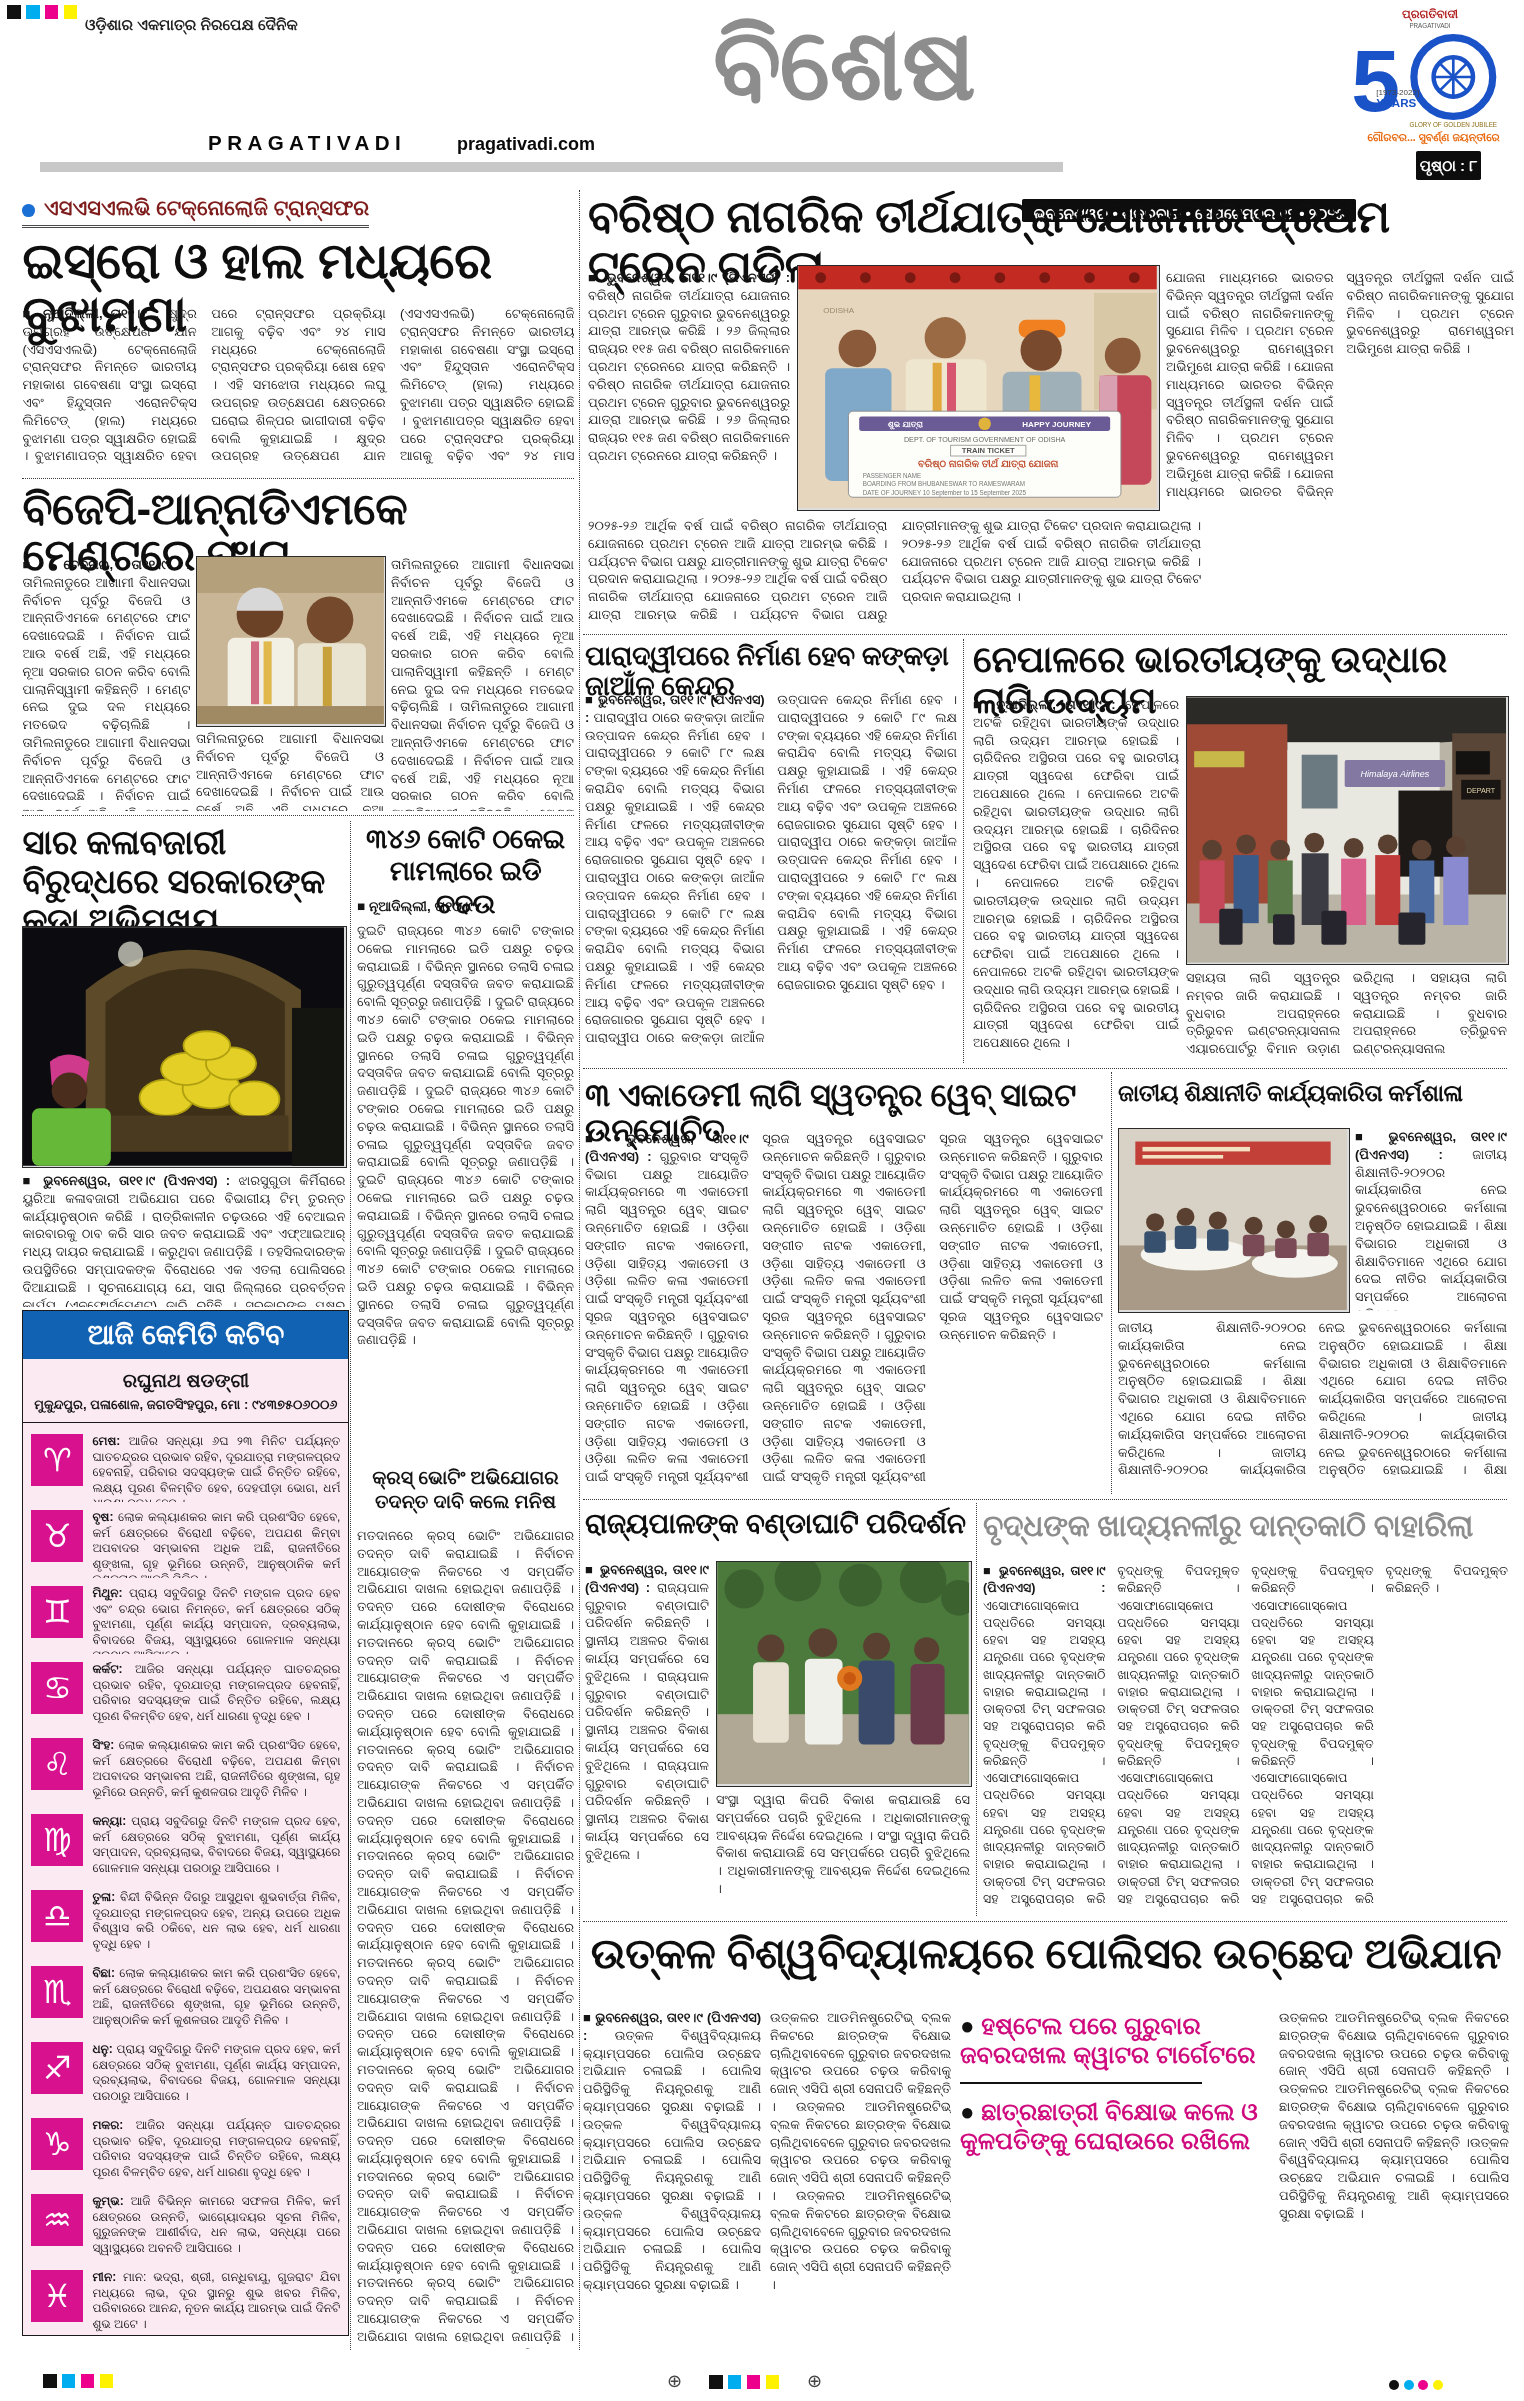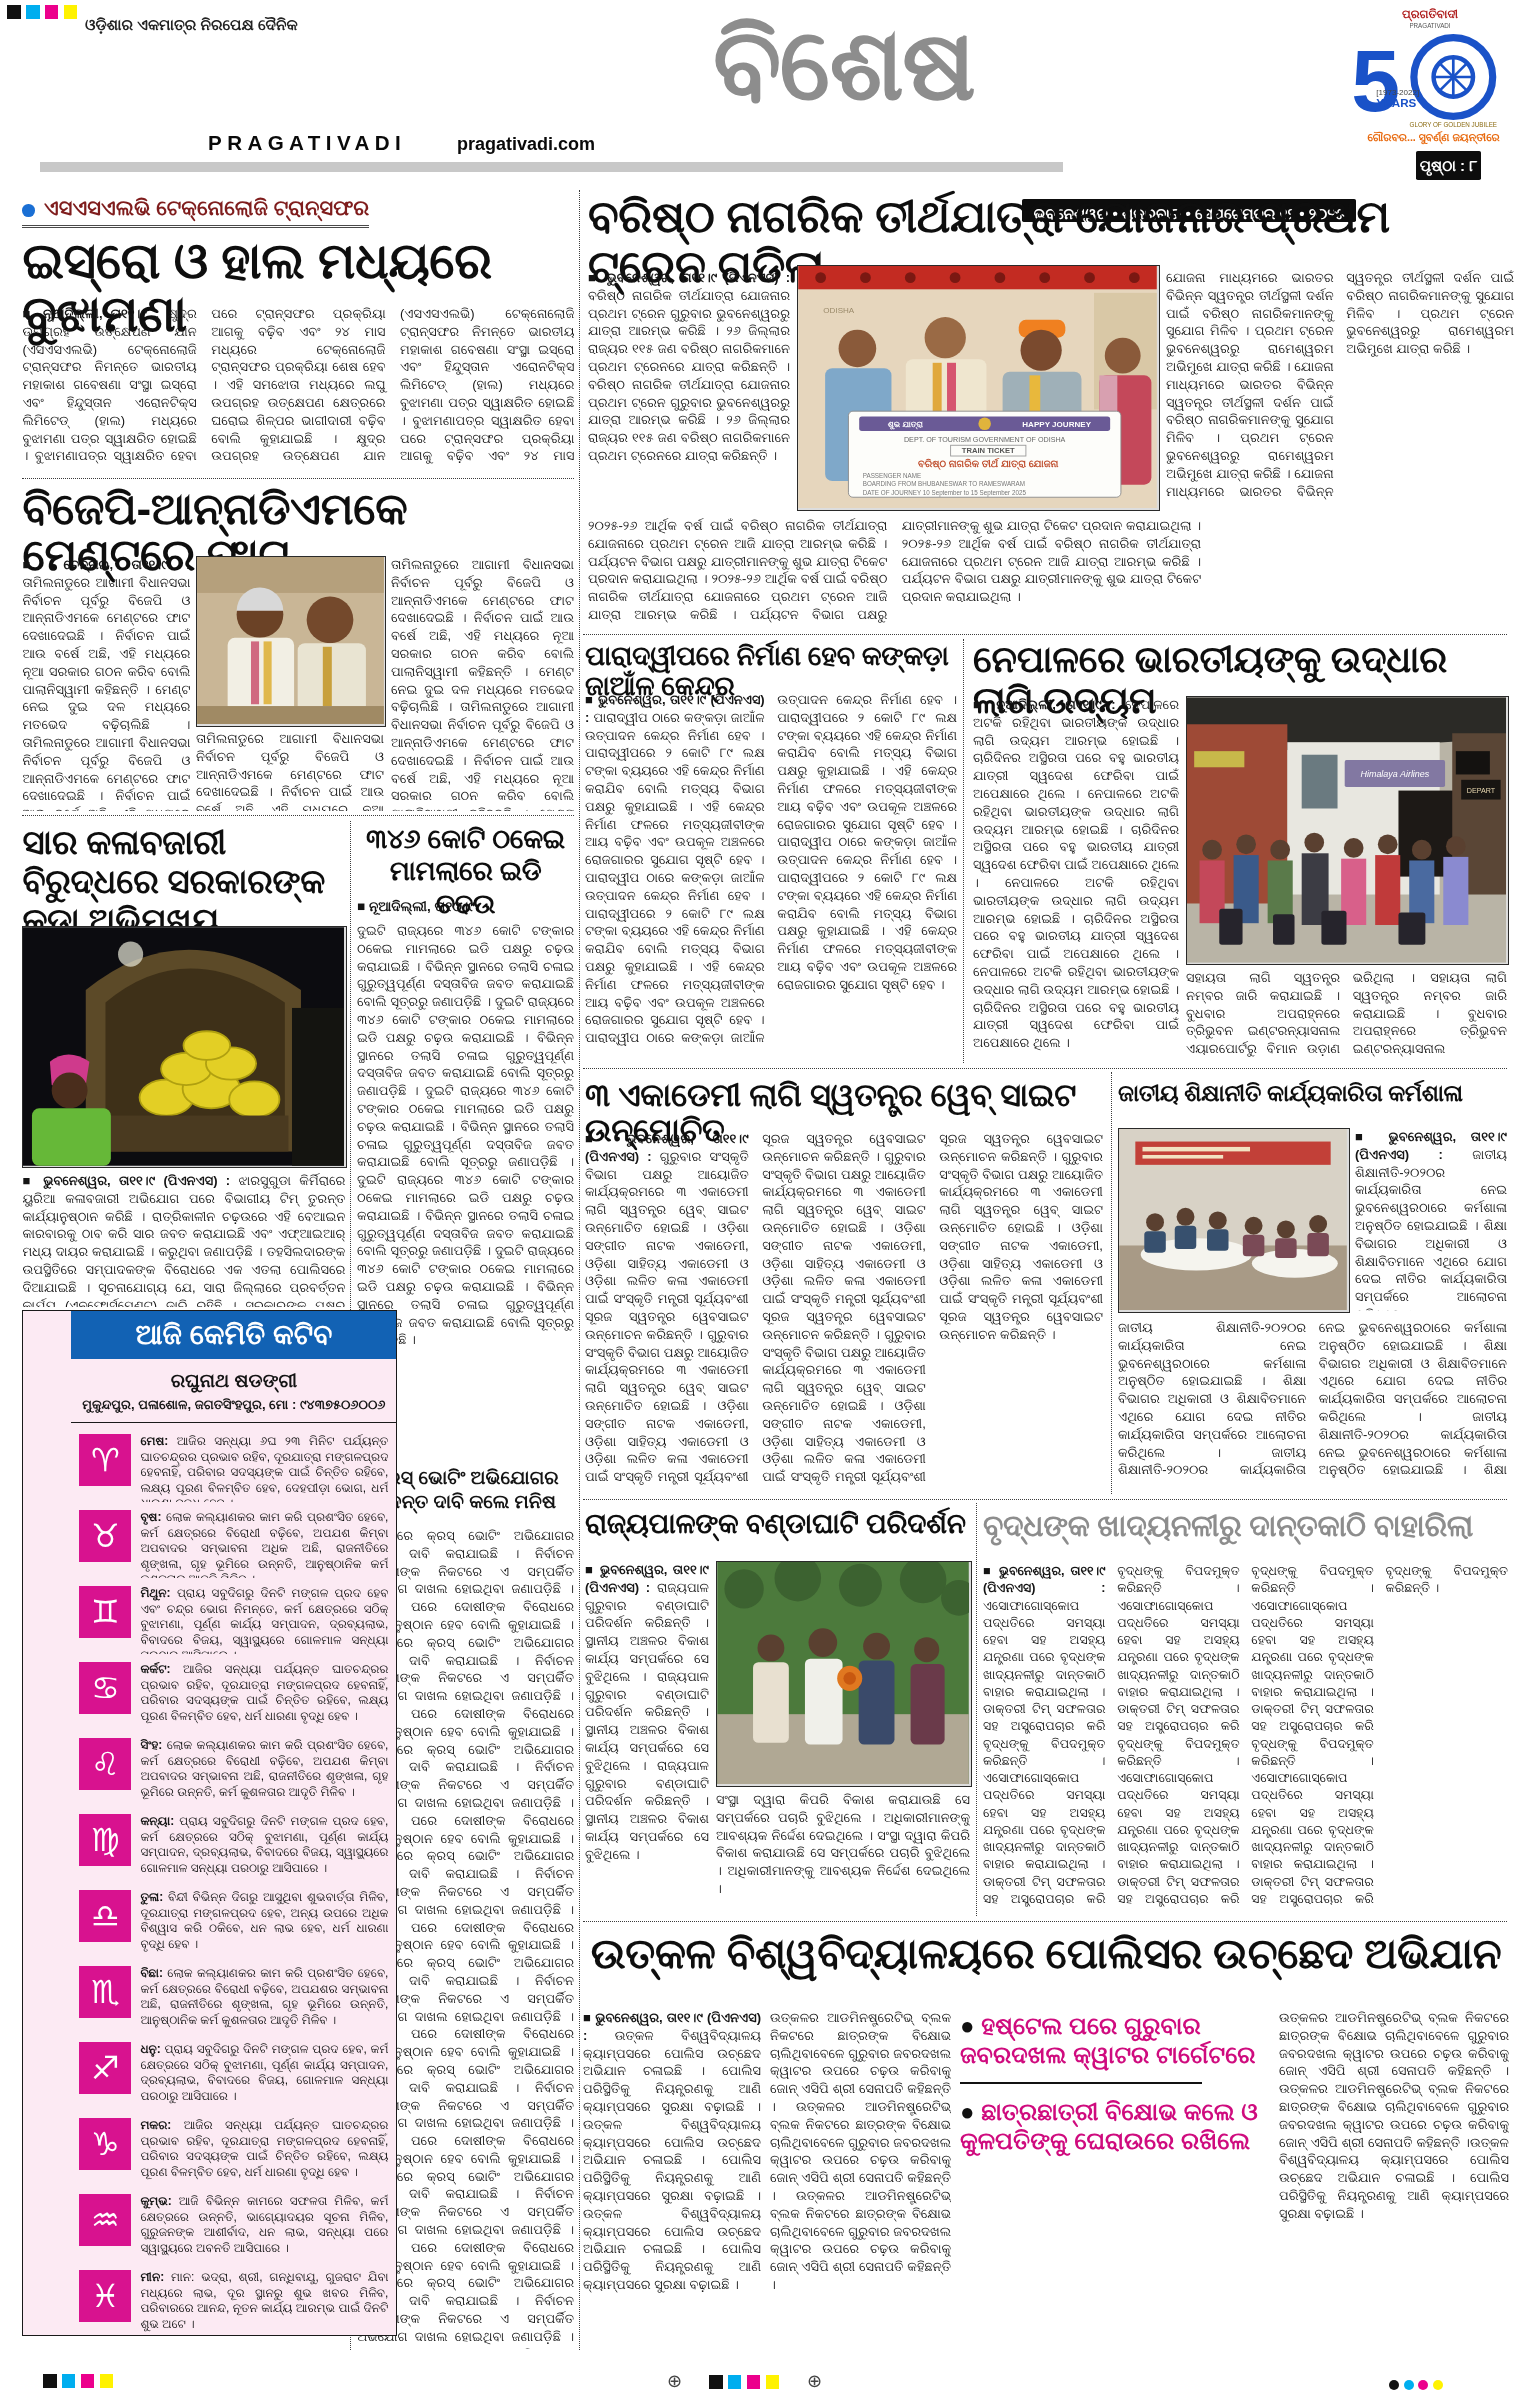--- a/index.html
+++ b/index.html
@@ -10,21 +10,21 @@
   .body .dl{font-weight:bold;}
   .hl{font-weight:900;color:#0e0e0e;letter-spacing:-0.4px;}
   .hdot{border-top:1.8px dotted #3c3c3c;height:0;}
   .vdot{border-left:1.8px dotted #3c3c3c;width:0;}
   .photo{border:0.9px solid #2a2a2a;background:#ddd;}
   .kick{display:flex;align-items:flex-start;gap:9px;border-bottom:3.6px double #4a4a4a;padding-bottom:5.4px;width:max-content;max-width:538px;}
   .kick .dot{width:12.6px;height:12.6px;border-radius:50%;background:#1a6fd4;margin-top:8px;flex:0 0 aupx;}
   .kick .kt{font-size:21px;font-weight:bold;color:#7f1d1d;}
   .datebar{background:#0d0d0d;color:#fff;font-weight:bold;font-size:15.2px;text-align:center;border-radius:1.8px;}
   .graybar{background:#c8c8c8;}
-  #horo{border:1.8px solid #1a1a1a;background:#fceaf3;padding-left:48px;}
+  #horo{border:1.8px solid #1a1a1a;background:#fceaf3;}
   #horo .hh{background:#1262b4;color:#fff;font-weight:900;font-size:28px;text-align:center;height:48px;line-height:48px;}
   .hentry{display:flex;gap:9px;margin:0 0 8px 0;}
   .hicon{flex:0 0 52px;width:52px;height:52px;background:#d8128f;color:#fff;display:flex;align-items:center;justify-content:center;font-size:32px;}
   .htext{font-size:12px;line-height:1.3;text-align:justify;overflow:hidden;height:68px;}
   .subpink{color:#cf0b7e;font-weight:700;font-size:24px;line-height:1.22;}
   .subpink .blt{color:#111;}
   .mk{display:inline-block;width:13.5px;height:13.5px;margin-right:5.4px;}
   .mkdot{display:inline-block;width:10px;height:10px;border-radius:50%;margin-right:4.5px;}
   svg text{font-family:"Liberation Sans","DejaVu Sans",sans-serif;}
 </style>

